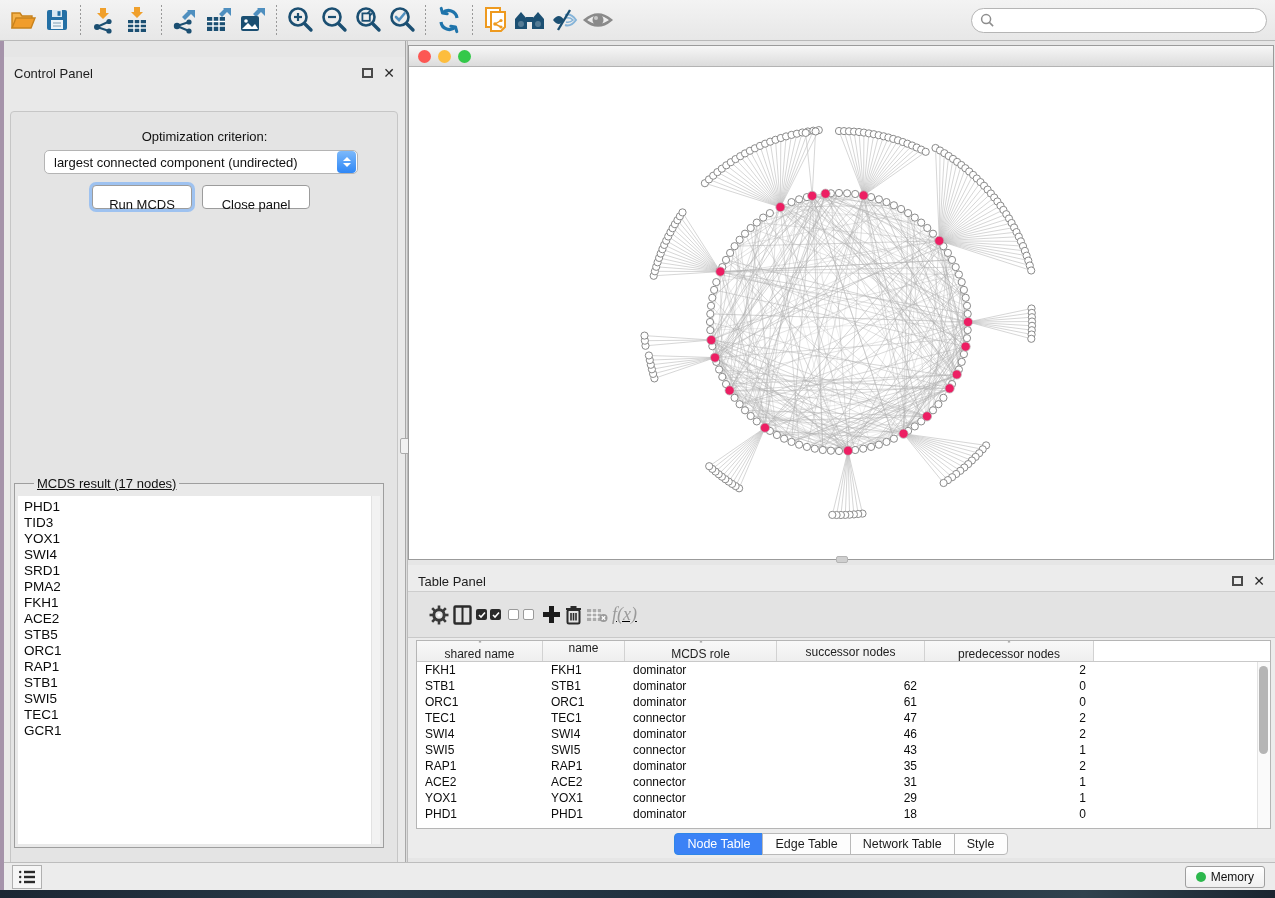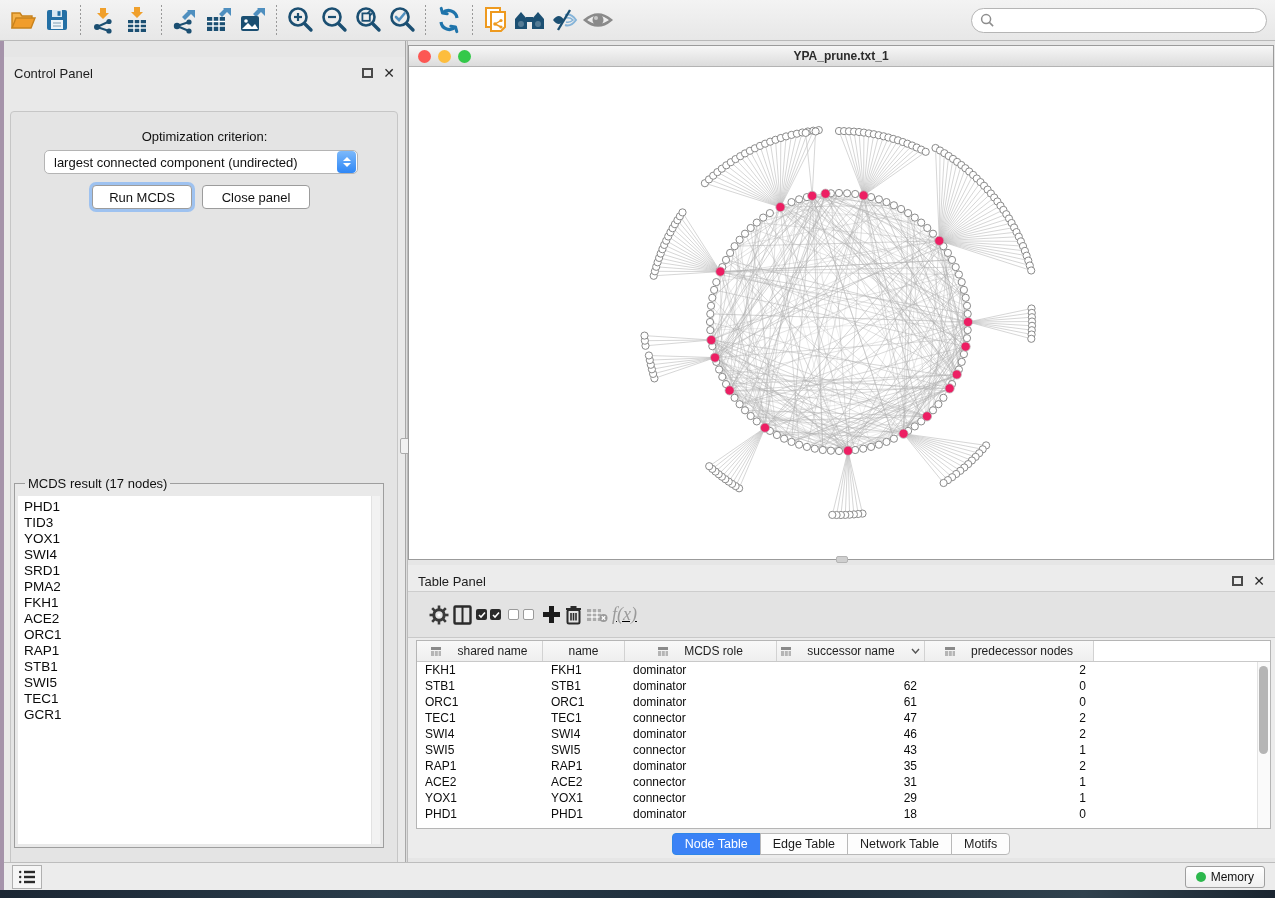--- a/index.html
+++ b/index.html
@@ -50,27 +50,27 @@
     display:flex; align-items:center; }
   #criterion-select .val { flex:1; font-size:13px; padding-left:9px; color:#111; }
   #criterion-select .stepper { width:19px; height:22px; border-radius:4px; margin-right:1px;
     background:linear-gradient(#7cb9fb,#2f87f6);
     display:flex; flex-direction:column; align-items:center; justify-content:center; }
   .chev { width:0; height:0; border-left:4px solid transparent; border-right:4px solid transparent; }
   .chev.up { border-bottom:4px solid #fff; margin-bottom:2px; }
   .chev.dn { border-top:4px solid #fff; }
 
   .btn { position:absolute; top:128px; height:24px; background:#fff; border:1px solid #9c9c9c;
-    border-radius:4px; font-size:13px; color:#111; text-align:center; padding-top:4px; cursor:default; }
+    border-radius:4px; font-size:13px; color:#111; text-align:center; padding-top:11px; cursor:default; }
   #run-btn { left:88px; width:100px; box-shadow:0 0 0 3px rgba(100,165,250,.55); }
   #closepanel-btn { left:198px; width:108px; }
 
   #mcds-fieldset { position:absolute; left:10px; top:419px; width:370px; height:372px;
     border:1px solid #9e9e9e; background:#e9e9e9; }
-  #mcds-fieldset legend { font-size:13px; color:#111; margin-left:10px; padding:0 3px; }
+  #mcds-fieldset legend { font-size:13px; color:#111; margin-left:19px; padding:0 3px;text-decoration:underline; }
   #mcds-list-wrap { position:absolute; left:3px; top:5px; right:3px; bottom:3px; background:#fff; }
   #mcds-result-list { list-style:none; padding:3px 0 0 6px; }
   #mcds-result-list li { font-size:13.5px; line-height:16px; color:#0a0a0a; }
   .vscroll-track { position:absolute; top:0; right:0; width:9px; height:100%;
     background:#f2f2f2; border-left:1px solid #e2e2e2; }
 
   
   #splitter-v { left:405px; top:41px; width:3px; height:821px; background:#dcdcdc;
     border-left:1px solid #a8a8a8; border-right:1px solid #bbb; }
   #splitter-v-handle { left:400px; top:438px; width:12px; height:16px;
@@ -101,22 +101,22 @@
     align-items:center; justify-content:center; margin-right:3px; }
   .ukbox { width:11px; height:11px; border:1.5px solid #9a9a9a; border-radius:2px;
     display:inline-block; margin-right:4px; background:#fff; }
   #fx-label { font-family:"Liberation Serif","DejaVu Serif",serif; font-style:italic;
     font-size:18px; color:#9a9a9a; }
 
   #node-table { position:absolute; left:8px; top:75px; width:855px; height:189px;
     background:#fff; border:1px solid #b5b5b5; overflow:hidden; }
   .thead { display:flex; height:21px; background:linear-gradient(#f8f8f8,#eeeeee);
     border-bottom:1px solid #c9c9c9; }
-  .th { display:flex; align-items:center; justify-content:center; gap:16px;
-    font-size:12px; color:#222; border-right:1px solid #d2d2d2; height:100%; }
+  .th { display:flex; align-items:center; justify-content:flex-start; gap:4px;
+    font-size:12px; color:#222; border-right:1px solid #d2d2d2; height:100%;flex-direction:column; }
   .th-fill { flex:1; background:#fff; }
   .trow { display:flex; height:16px; }
   .td { font-size:12px; color:#0c0c0c; padding:1px 8px 0; white-space:nowrap; overflow:hidden; }
   .td.num { text-align:right; }
   #nt-scroll-track { position:absolute; right:0; top:21px; width:13px; height:167px;
     background:#fafafa; border-left:1px solid #e3e3e3; }
   #nt-scroll-thumb { position:absolute; right:2px; top:4px; width:9px; height:88px;
     background:#b5b5b5; border-radius:5px; }
 
   #table-tabs { position:absolute; left:0; top:268px; width:100%; display:flex; justify-content:center; }
@@ -321,20 +321,21 @@
     <div id="mcds-list-wrap">
       <ul id="mcds-result-list">
           <li>PHD1</li>
           <li>TID3</li>
           <li>YOX1</li>
           <li>SWI4</li>
           <li>SRD1</li>
           <li>PMA2</li>
           <li>FKH1</li>
           <li>ACE2</li>
+          <li>STB5</li>
           <li>ORC1</li>
           <li>RAP1</li>
           <li>STB1</li>
           <li>SWI5</li>
           <li>TEC1</li>
           <li>GCR1</li>
         </ul>
       <div class="vscroll-track"></div>
     </div>
   </fieldset>
@@ -343,21 +344,20 @@
 <div id="splitter-v" class="abs"></div>
 <div id="splitter-v-handle" class="abs"></div>
 
 <div id="net-window" class="abs">
   <div id="net-titlebar">
     <span class="lights">
       <span class="light" style="background: rgb(252, 87, 83);"></span>
       <span class="light" style="background: rgb(253, 189, 62);"></span>
       <span class="light" style="background: rgb(52, 200, 74);"></span>
     </span>
-    <span id="net-title">YPA_prune.txt_1</span>
   </div>
   <div id="net-canvas">
     <svg id="net-svg" width="864" height="492" viewBox="0 0 864 492">
         <g stroke="#b0b0b0" stroke-width="0.7" fill="none">
           <line x1="311.3" y1="204.6" x2="354.2" y2="359.4" opacity="0.55"></line>
           <line x1="311.3" y1="204.6" x2="325.6" y2="179.2" opacity="0.65"></line>
           <line x1="311.3" y1="204.6" x2="543.0" y2="192.9" opacity="0.59"></line>
           <line x1="311.3" y1="204.6" x2="558.0" y2="271.2" opacity="0.63"></line>
           <line x1="311.3" y1="204.6" x2="330.6" y2="172.8" opacity="0.56"></line>
           <line x1="311.3" y1="204.6" x2="558.7" y2="246.9" opacity="0.75"></line>
@@ -1179,21 +1179,21 @@
           </svg>
           <span>MCDS role</span>
         </div>
         <div class="th" style="width: 148px;">
           <svg width="10" height="9" viewBox="0 0 10 9">
             <rect x="0" y="0" width="10" height="3" fill="#8a8a8a"></rect>
             <rect x="0" y="4" width="3" height="5" fill="#b5b5b5"></rect>
             <rect x="3.8" y="4" width="3" height="5" fill="#b5b5b5"></rect>
             <rect x="7.6" y="4" width="2.4" height="5" fill="#b5b5b5"></rect>
           </svg>
-          <span>successor name</span>
+          <span>successor nodes</span>
           <svg width="9" height="6" viewBox="0 0 9 6">
             <path d="M1 1 L4.5 5 L8 1" fill="none" stroke="#555" stroke-width="1.4"></path>
           </svg>
         </div>
         <div class="th" style="width: 169px;">
           <svg width="10" height="9" viewBox="0 0 10 9">
             <rect x="0" y="0" width="10" height="3" fill="#8a8a8a"></rect>
             <rect x="0" y="4" width="3" height="5" fill="#b5b5b5"></rect>
             <rect x="3.8" y="4" width="3" height="5" fill="#b5b5b5"></rect>
             <rect x="7.6" y="4" width="2.4" height="5" fill="#b5b5b5"></rect>
@@ -1276,21 +1276,21 @@
       </div>
     <div id="nt-scroll-track">
       <div id="nt-scroll-thumb"></div>
     </div>
   </div>
 
   <div id="table-tabs">
     <span class="ttab active">Node Table</span>
     <span class="ttab">Edge Table</span>
     <span class="ttab">Network Table</span>
-    <span class="ttab">Motifs</span>
+    <span class="ttab">Style</span>
   </div>
 </div>
 
 <div id="status-bar" class="abs">
   <span id="list-btn">
     <svg width="18" height="16" viewBox="0 0 18 16">
       <g fill="#2b2b2b" stroke="#2b2b2b" stroke-width="2.4">
         <circle cx="2.2" cy="3" r="1.2" stroke="none"></circle>
           <line x1="6" y1="3" x2="17" y2="3"></line>
         <circle cx="2.2" cy="8" r="1.2" stroke="none"></circle>

